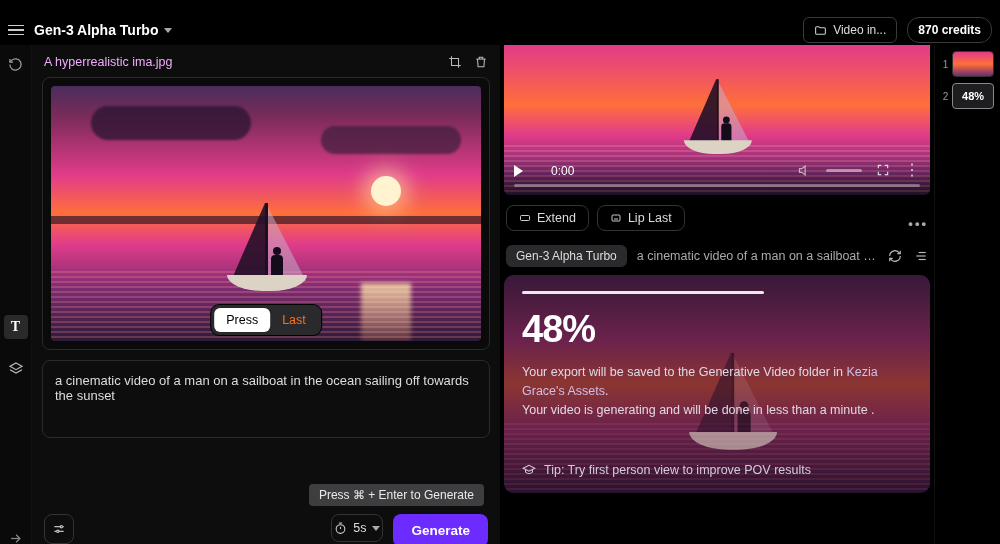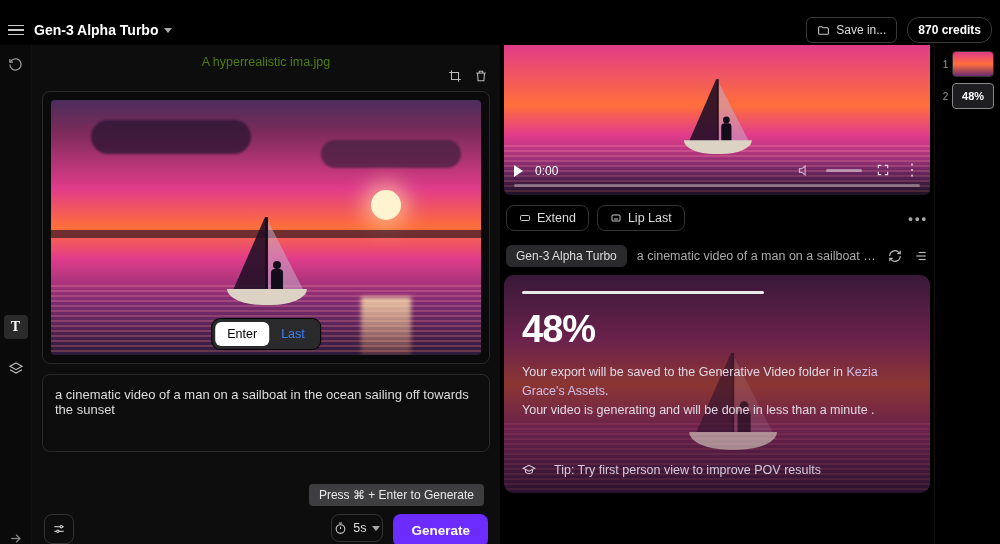--- a/index.html
+++ b/index.html
@@ -45,21 +45,21 @@
   .rail-icon { width:16px;height:16px; position:relative; cursor:pointer; color:#999;}
   .rail-icon.active { color:#fff; background:#2a2a2a; width:24px;height:24px; border-radius:4px; display:flex;align-items:center;justify-content:center;}
   .rail-bottom { margin-top:auto; margin-bottom:12px; }
 
   .left-pane {
     width: 468px; background:#0d0d0d;
     display:flex; flex-direction:column;
     padding: 8px 10px;
   }
   .filebar {
-    display:flex; align-items:center; font-size:12.5px; color:#4d7c0f; padding: 2px 2px 8px 2px; flex-direction: column;
+    display:flex; font-size:12.5px; color:#f0abfc; padding: 2px 2px 8px 2px;
   }
   .filebar .actions { margin-left:auto; display:flex; gap:12px; color:#bbb;}
   .img-card {
     border:1px solid #2a2a2a; border-radius:8px;
     padding: 8px; position:relative;
     background:#0a0a0a;
   }
   .src-image {
     width:100%; height:255px; border-radius:4px;
     background: linear-gradient(180deg,#4a2d5c 0%,#7a2b5a 12%,#e13c8a 35%,#ff6f3a 50%,#e13c8a 62%,#7a2c70 80%,#2d1a3a 100%);
@@ -85,21 +85,21 @@
   .sun-reflect { position:absolute; bottom:0; right:70px; width:50px; height:58px;
     background: linear-gradient(180deg, rgba(255,230,170,.8), rgba(255,150,90,.2));
     filter:blur(2px);}
   .first-last {
     position:absolute; bottom:14px; left:50%; transform:translateX(-50%);
     background:#2a2a2c; border-radius:8px; padding:3px; display:flex;
     box-shadow:0 0 0 1px #000;
   }
   .first-last button {
     border:none; padding:5px 12px; font-size:12.5px; border-radius:6px; cursor:pointer;
-    background:transparent; color:#3b82f6;
+    background:transparent; color:#f97316;
   }
   .first-last button.sel { background:#fff; color:#000; font-weight:500;}
   .prompt-box {
     margin-top:10px; border:1px solid #2a2a2a; border-radius:8px;
     padding:12px; min-height:78px; color:#ddd; font-size:13px;
   }
   .gen-bar {
     display:flex; align-items:flex-start; gap:10px; padding:12px 2px 4px 2px;
     margin-top:auto; position:relative;
   }
@@ -129,26 +129,26 @@
     height:150px; border-radius:0 0 6px 6px; position:relative; overflow:hidden;
     background: linear-gradient(180deg,#e13c8a 0%,#ff6f3a 40%,#e13c8a 60%,#7a2c70 85%,#2d1a3a 100%);
   }
   .preview .boat { transform:translateX(-50%) scale(.85); bottom:26px;}
   .preview .reflection{height:50px;}
   .player-controls {
     position:absolute; left:0; right:0; bottom:0;
     padding:6px 10px 8px 10px;
     background:linear-gradient(transparent, rgba(0,0,0,.35));
   }
-  .pc-row { display:flex; align-items:center; gap:12px; color:#fff; font-size:12px;}
+  .pc-row { display:flex; align-items:center; gap:28px; color:#fff; font-size:12px;}
   .play { width:0;height:0;border-left:9px solid #fff;border-top:6px solid transparent;border-bottom:6px solid transparent;}
   .pc-right { margin-left:auto; display:flex; gap:14px; color:rgba(255,255,255,.7);}
   .vol-line { display:inline-block; width:36px;height:3px;background:rgba(255,255,255,.45);border-radius:2px;align-self:center;}
   .scrub { height:3px;background:rgba(255,255,255,.35); border-radius:2px; margin-top:6px;}
-  .below-prev { display:flex; align-items:center; gap:8px; padding:10px 2px;}
+  .below-prev { display:flex; align-items:flex-end; gap:8px; padding:10px 2px;}
   .chip {
     display:flex; align-items:center; gap:6px;
     border:1px solid #333; border-radius:8px; padding:5px 12px; font-size:12.5px; color:#ddd; cursor:pointer;
   }
   .dots { margin-left:auto; color:#aaa; letter-spacing:2px; cursor:pointer; font-weight:bold;}
 
   .job-header { display:flex; align-items:center; gap:10px; padding: 4px 2px 8px 2px;}
   .model-pill { background:#2a2a2d; border-radius:6px; padding:4px 10px; font-size:12px; color:#ddd;}
   .job-prompt { font-size:12.5px; color:#aaa; flex:1; white-space:nowrap; overflow:hidden; text-overflow:ellipsis;}
   .job-icons { display:flex; gap:12px; color:#bbb;}
@@ -159,21 +159,21 @@
   }
   .job-card::after{
     content:""; position:absolute; inset:0;
     background:rgba(15,5,20,.45);
   }
   .job-content { position:absolute; inset:0; padding:16px 18px; z-index:2; display:flex; flex-direction:column;}
   .thin-bar { height:3px; width:62%; background:#e9e9ee; border-radius:2px; margin-bottom:14px;}
   .pct { font-size:38px; font-weight:700; color:#fff; letter-spacing:-1px;}
   .job-lines { margin-top:12px; font-size:12.5px; color:#e0d8e4; line-height:1.5;}
   .job-lines a { color:#cdbfe8; text-decoration:none;}
-  .tip { margin-top:auto; display:flex; align-items:center; gap:18px; font-size:12.5px; color:#d4cbdb;}
+  .tip { margin-top:auto; display:flex; align-items:center; gap:8px; font-size:12.5px; color:#d4cbdb;}
   .job-card .boat { transform:translateX(-40%) scale(1.1); bottom:40px; opacity:.6; z-index:1;}
   .job-card .reflection{z-index:1; opacity:.4;}
   .job-card .sail-jib{border-left-color:rgba(200,170,200,.25);}
 
   .far-rail {
     width:66px; background:#000; padding:6px;
     display:flex; flex-direction:column; gap:6px;
     border-left:1px solid #111;
   }
   .thumb-row { display:flex; align-items:center; gap:4px;}
@@ -204,21 +204,21 @@
       </div>
     <div class="model-select">
       <span>Gen-3 Alpha Turbo</span>
       <span class="chev-down"></span>
     </div>
     <div class="spacer"></div>
     <div class="save-btn">
       <svg width="13" height="13" viewBox="0 0 24 24" fill="none" stroke="#ccc" stroke-width="2">
           <path d="M3 7a2 2 0 0 1 2-2h4l2 2h8a2 2 0 0 1 2 2v8a2 2 0 0 1-2 2H5a2 2 0 0 1-2-2V7z"></path>
         </svg>
-      <span>Save in...</span>
+      <span>Video in...</span>
     </div>
     <div class="credits">870 credits</div>
   </div>
 
   <div class="main">
     <div class="rail">
       <div class="rail-icon">
         <svg width="15" height="15" viewBox="0 0 24 24" fill="none" stroke="#999" stroke-width="2">
             <path d="M3 12a9 9 0 1 0 3-6.7L3 8"></path>
             <path d="M3 3v5h5"></path>
@@ -267,21 +267,21 @@
             <div class="reflection"></div>
           <div class="boat">
               <div class="sail-main"></div>
               <div class="sail-jib"></div>
               <div class="mast"></div>
               <div class="person"></div>
               <div class="hull"></div>
             </div>
         </div>
         <div class="first-last">
-          <button class="sel">Enter</button>
+          <button class="sel">Press</button>
           <button>Last</button>
         </div>
       </div>
       <div class="prompt-box">a cinematic video of a man on a sailboat in the ocean sailing off towards the sunset</div>
 
       <div class="gen-bar">
         <div class="sliders-btn">
           <svg width="14" height="14" viewBox="0 0 24 24" fill="none" stroke="#ccc" stroke-width="2">
               <path d="M4 8h10"></path>
               <path d="M18 8h2"></path>

